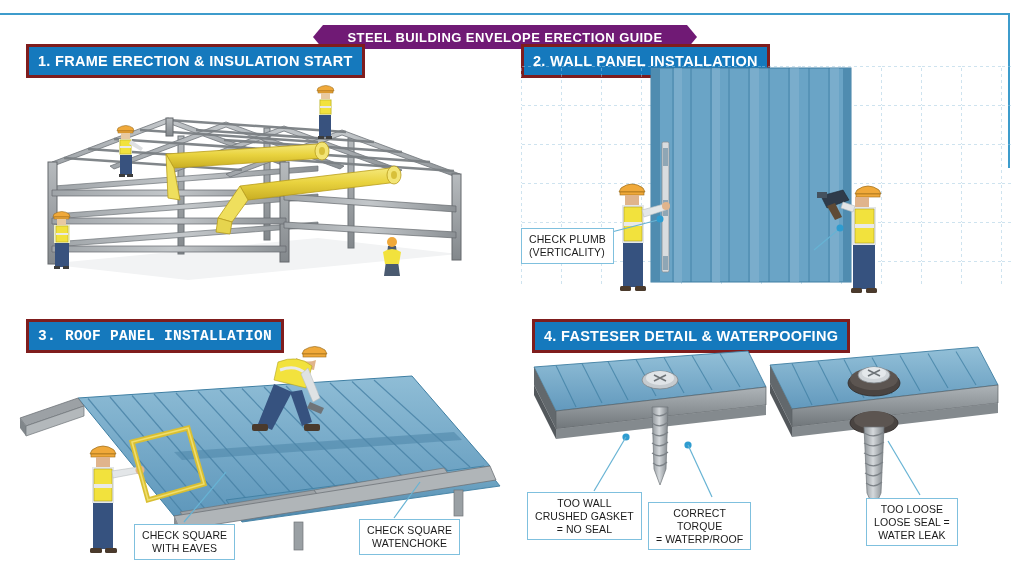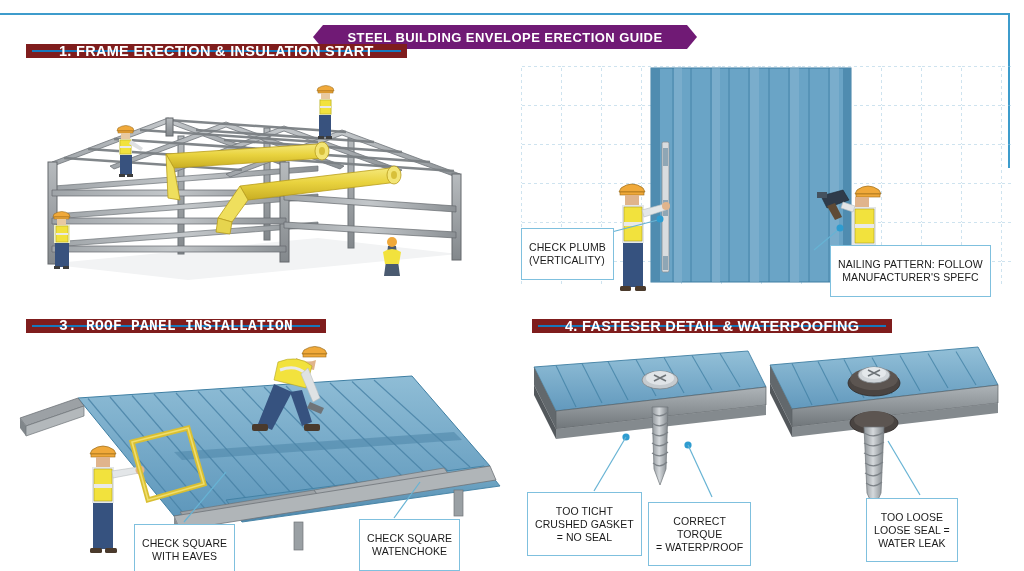--- a/index.html
+++ b/index.html
@@ -28,23 +28,23 @@
     background: #701a75;
     clip-path: polygon(10px 0, 374px 0, 384px 12px, 374px 24px, 10px 24px, 0 12px);
     display: flex; align-items: center; justify-content: center; margin-top: 23px;
   }
   .title-banner span {
     color: #ffffff; font-size: 13px; font-weight: bold; letter-spacing: .45px;
   }
 
   
   .sec-head {
-    position: absolute; height: 14px; background: #1579bd;
-    border: 6px solid #7f1d1d;
-    display: flex; align-items: center; padding: 0 27px;
+    position: absolute; height: 34px; background: #1579bd;
+    border: 3px solid #7f1d1d;
+    display: flex; align-items: center; padding: 0 9px;
   }
   .sec-head span {
     color: #ffffff; font-size: 14.5px; font-weight: bold; letter-spacing: .3px;
     white-space: nowrap;
   }
   #h1 { left: 26px;  top: 44px;  }
   #h2 { left: 521px; top: 44px;  }
   #h3 { left: 26px;  top: 319px; font-family: Liberation Mono, monospace; }
   #h4 { left: 516px; top: 319px; margin-left: 16px; }
 
@@ -53,21 +53,21 @@
   #p1 { left: 18px;  top: 66px;  width: 470px; height: 222px; }
   #p2 { left: 521px; top: 66px;  width: 490px; height: 230px; }
   #p3 { left: 14px;  top: 340px; width: 490px; height: 220px; }
   #p4 { left: 516px; top: 345px; width: 500px; height: 215px; }
 
   
   .callout {
     position: absolute;
     background: #ffffff;
     border: 1px solid #7fc0de;
-    padding: 12px 7px;
+    padding: 4px 7px;
     font-size: 10.5px;
     color: #1b1b1b;
     line-height: 1.22;
     white-space: pre-line;
     letter-spacing: .1px;
   }
   .callout.center { text-align: center; }
   .callout.left { text-align: left; }
 
   #c-plumb    { left: 521px; top: 228px; }
@@ -89,20 +89,23 @@
 
   <div class="border-top"></div>
   <div class="border-right"></div>
 
   <div class="title-banner">
     <span>STEEL BUILDING ENVELOPE ERECTION GUIDE</span>
   </div>
 
   <div class="sec-head" id="h1">
     <span>1. FRAME ERECTION &amp; INSULATION START</span>
+  </div>
+  <div class="sec-head" id="h2">
+    <span>2. WALL PANEL INSTALLATION</span>
   </div>
   <div class="sec-head" id="h3">
     <span>3. ROOF PANEL INSTALLATION</span>
   </div>
   <div class="sec-head" id="h4">
     <span>4. FASTESER DETAIL &amp; WATERPOOFING</span>
   </div>
 
   <div class="panel" id="p1">
     <svg width="470" height="222" viewBox="0 0 470 222">
@@ -513,27 +516,25 @@
             <path d="M350 138 q8 6 16 -1"></path>
           </g>
         </g>
         <line x1="372" y1="96" x2="404" y2="150" stroke="#67b3d4" stroke-width="1.2"></line>
       </g>
     </svg>
   </div>
 
   <div class="callout left" id="c-plumb">CHECK PLUMB
 (VERTICALITY)</div>
-  <div class="callout center" id="c-nailing">NAILING PATTERN: FOLLOW
-MANUFACTURER'S SPEFC</div>
   <div class="callout center" id="c-eaves">CHECK SQUARE
 WITH EAVES</div>
   <div class="callout center" id="c-watench">CHECK SQUARE
 WATENCHOKE</div>
-  <div class="callout center" id="c-tight">TOO TICHT
+  <div class="callout center" id="c-tight">TOO WALL
 CRUSHED GASKET
 = NO SEAL</div>
   <div class="callout center" id="c-correct">CORRECT
 TORQUE
 = WATERP/ROOF</div>
   <div class="callout center" id="c-loose">TOO LOOSE
 LOOSE SEAL =
 WATER LEAK</div>
 
 </div>

